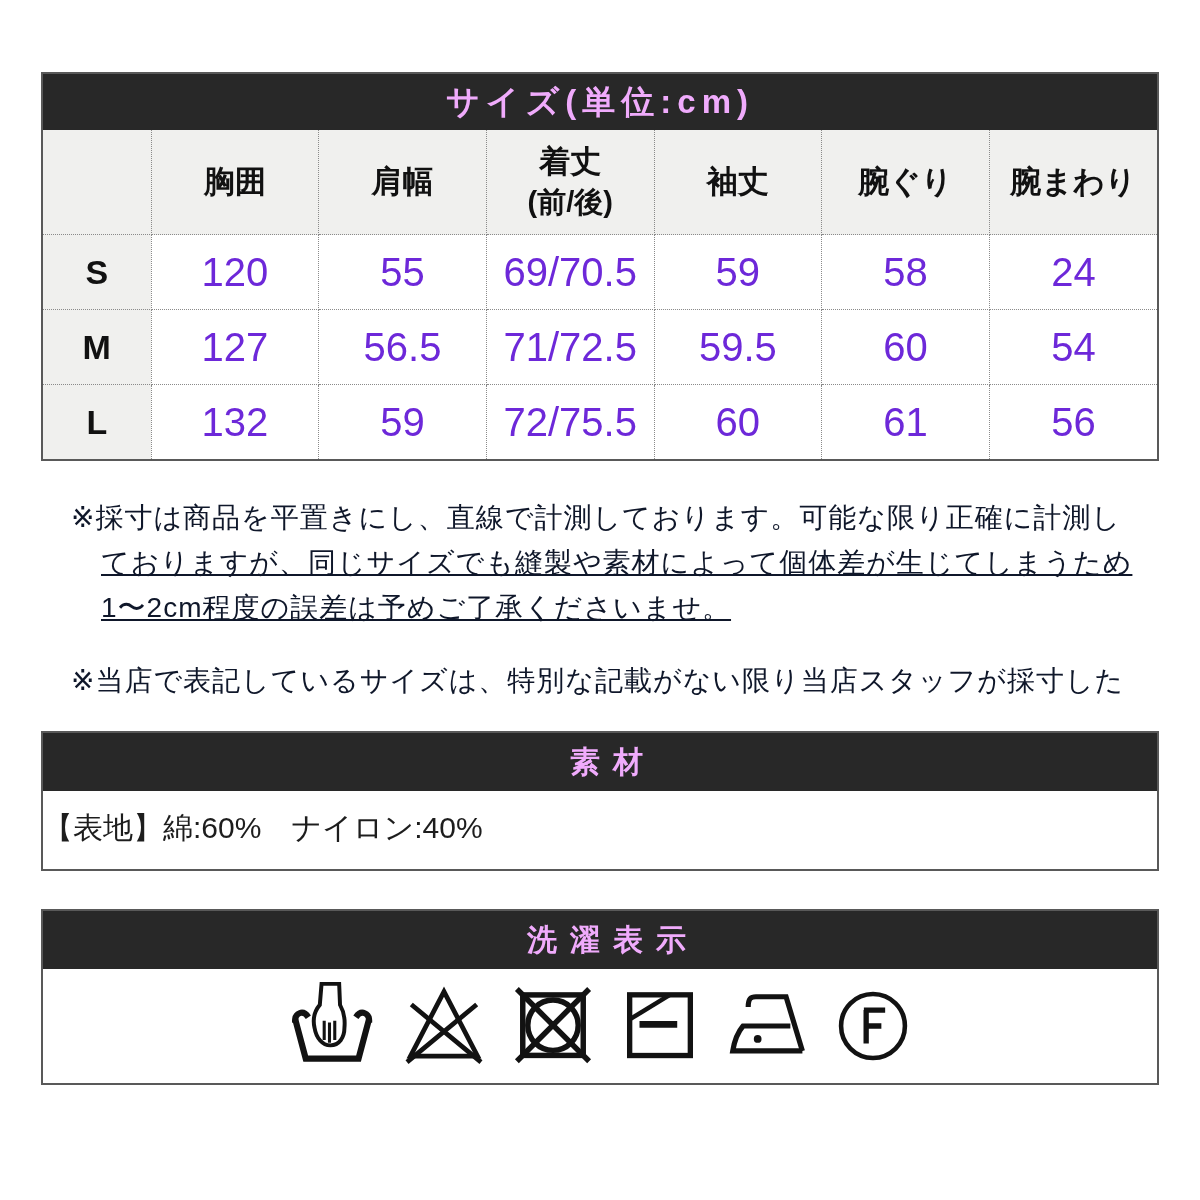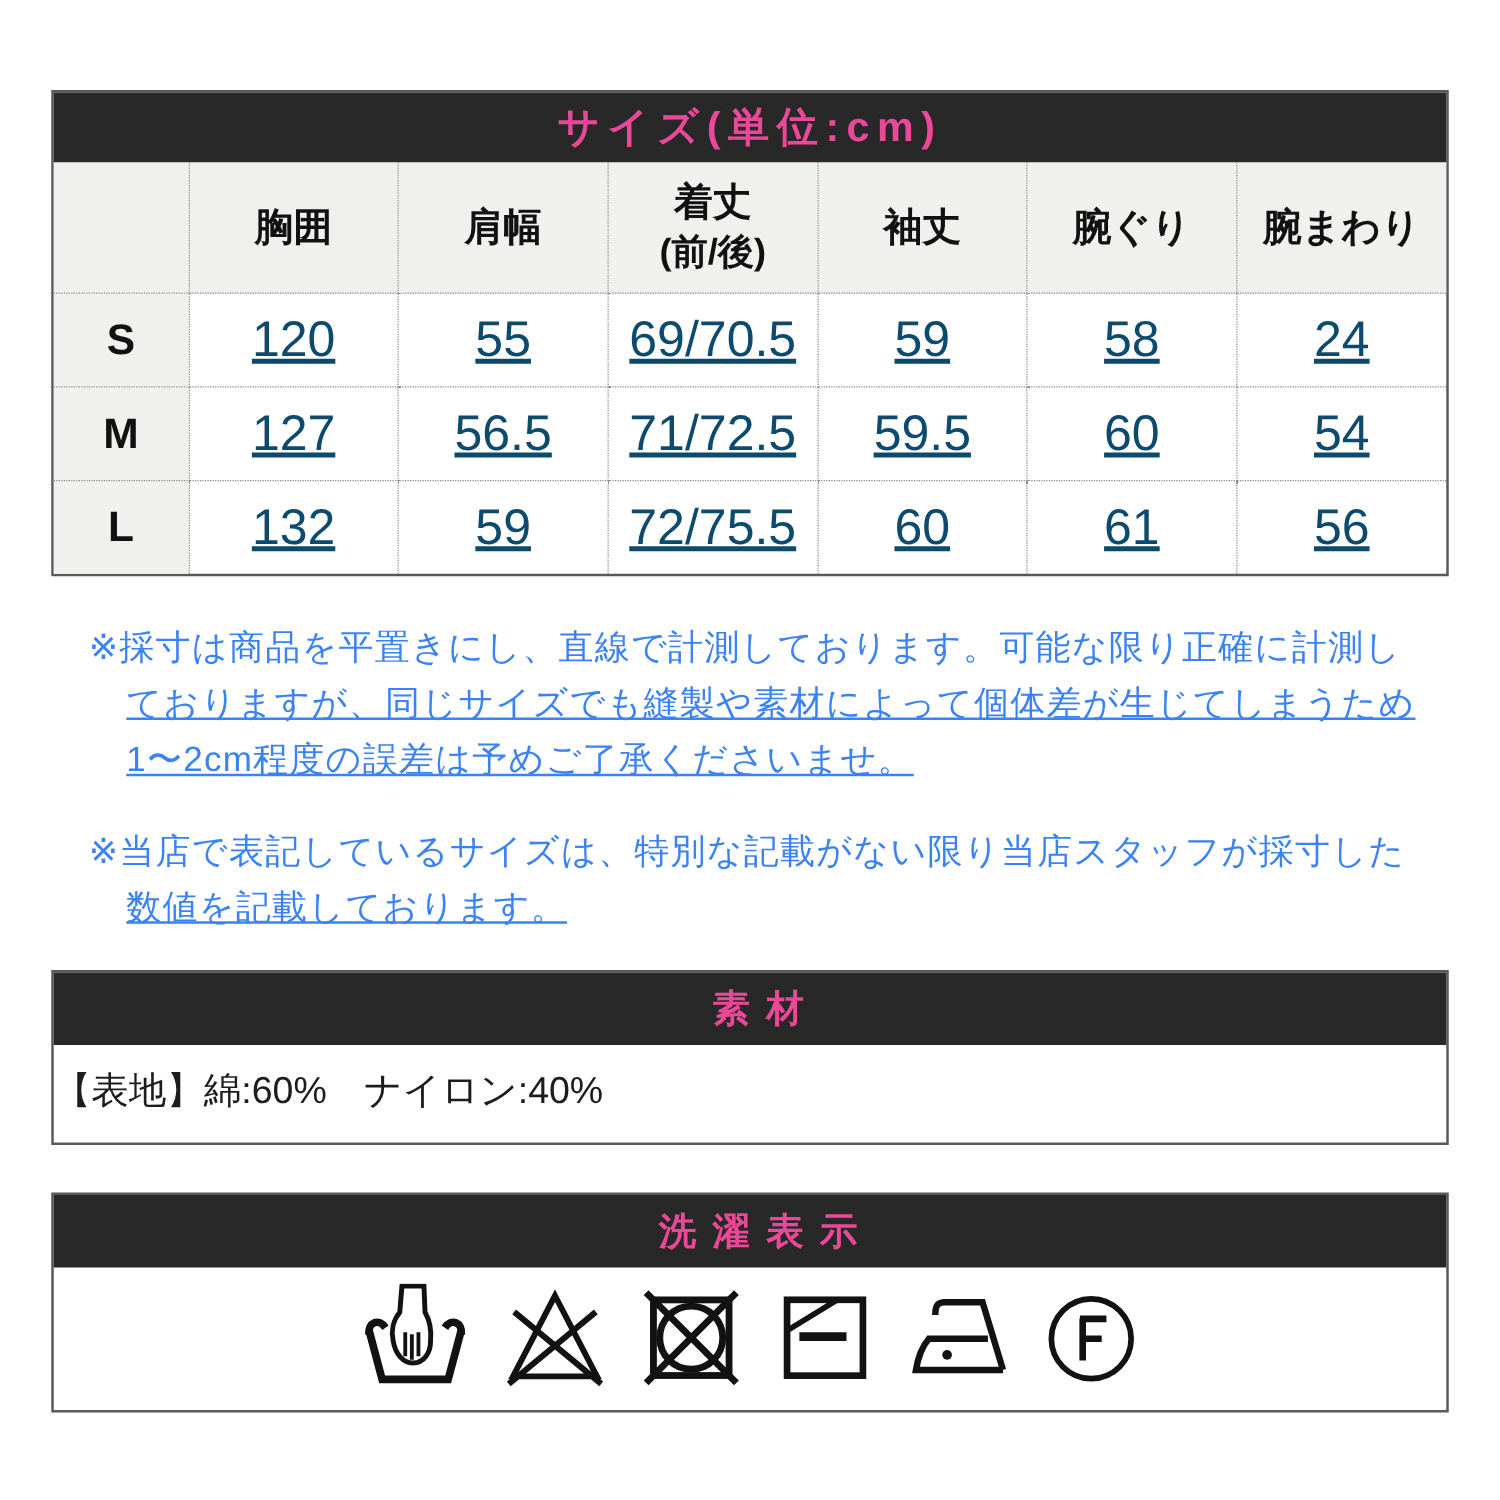--- a/index.html
+++ b/index.html
@@ -6,46 +6,46 @@
   .page{
     width:1200px;height:1200px;background:#ffffff;box-sizing:border-box;
     font-family:"Liberation Sans","DejaVu Sans",sans-serif;color:#1a1a1a;
     overflow:hidden;
   }
   .content{width:1118px;margin:0 auto;padding-top:72px;}
 
   
   .boxed{border:2px solid #595959;box-sizing:border-box;background:#fff;}
   .bar{
-    background:#282828;color:#ec4899;display:flex;align-items:center;justify-content:center;
+    background:#282828;color:#f0abfc;display:flex;align-items:center;justify-content:center;
     font-weight:bold;
   }
   .size-bar{height:56px;font-size:33px;letter-spacing:6px;}
   .sub-bar{height:58px;font-size:30px;letter-spacing:13px;padding-left:26px;}
 
   
   table.size-table{width:100%;border-collapse:collapse;table-layout:fixed;}
   .size-table th,.size-table td{
     border:1px dotted #8a8a8a;text-align:center;vertical-align:middle;padding:0;
   }
   .size-table tr>*:first-child{border-left:none;}
   .size-table tr>*:last-child{border-right:none;}
   .size-table tr:first-child>*{border-top:none;}
   .size-table tr:last-child>*{border-bottom:none;}
   .size-table .head-row th{
     height:104px;background:#f0f0ee;font-size:31px;font-weight:bold;color:#111;line-height:40px;
   }
   .size-table .row-label{
     background:#f0f0ee;font-size:34px;font-weight:bold;color:#111;
   }
-  .size-table td{height:74px;font-size:40px;font-weight:400;color:#0c4a6e;text-decoration:underline;}
+  .size-table td{height:74px;font-size:40px;font-weight:400;color:#6d28d9;}
   .col-sub{font-size:29px;}
 
   
-  .notes{margin:34px 0 0 30px;font-size:28px;line-height:45px;color:#3b82f6;letter-spacing:1px;}
+  .notes{margin:34px 0 0 30px;font-size:28px;line-height:45px;color:#0f172a;letter-spacing:1px;}
   .note{margin:0 0 28px 0;}
   .note-line.cont{padding-left:30px;text-decoration:underline;}
 
   
   .material{margin-top:22px;}
   .material-body{padding:12px 0 16px;text-align:left;font-size:30px;line-height:50px;color:#1d1d1d;}
 
   
   .care{margin-top:38px;}
   .care-body{height:114px;display:flex;align-items:center;justify-content:center;gap:24px;}
@@ -128,21 +128,20 @@
     </div>
 
     <div class="notes">
       <div class="note">
         <div class="note-line">※採寸は商品を平置きにし、直線で計測しております。可能な限り正確に計測し</div>
         <div class="note-line cont">ておりますが、同じサイズでも縫製や素材によって個体差が生じてしまうため</div>
         <div class="note-line cont">1〜2cm程度の誤差は予めご了承くださいませ。</div>
       </div>
       <div class="note">
         <div class="note-line">※当店で表記しているサイズは、特別な記載がない限り当店スタッフが採寸した</div>
-        <div class="note-line cont">数値を記載しております。</div>
       </div>
     </div>
 
     <div class="boxed material">
       <div class="bar sub-bar">
         <span>素材</span>
       </div>
       <div class="material-body">
         <div>【表地】綿:60%　ナイロン:40%</div>
       </div>

